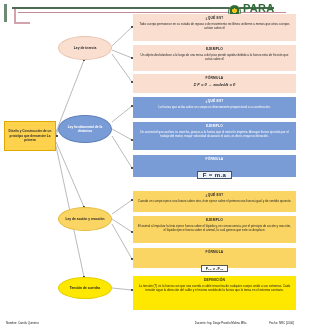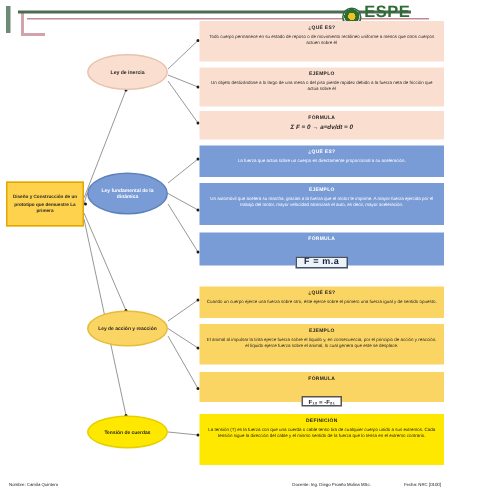--- a/index.html
+++ b/index.html
@@ -62,21 +62,21 @@
     <div class="v1"></div>
       <div class="v2"></div>
       <div class="h2"></div>
   </div>
   <div class="rule-green"></div>
   <div class="rule-pink"></div>
 
   <div class="logo">
     <div class="logo-seal"></div>
     <div>
-      <div class="logo-text">ESPE</div>
+      <div class="logo-text">PARA</div>
       <div class="logo-sub">UNIVERSIDAD DE LAS FUERZAS ARMADAS<br>INNOVACIÓN PARA LA EXCELENCIA</div>
     </div>
   </div>
 
   <svg class="links">
     <g stroke="#8b8b8b" stroke-width="0.6" fill="none">
       <line x1="56" y1="132" x2="84" y2="60"></line>
       <line x1="56" y1="136" x2="58" y2="129"></line>
       <line x1="56" y1="142" x2="84" y2="207"></line>
       <line x1="56" y1="146" x2="84" y2="277"></line>

